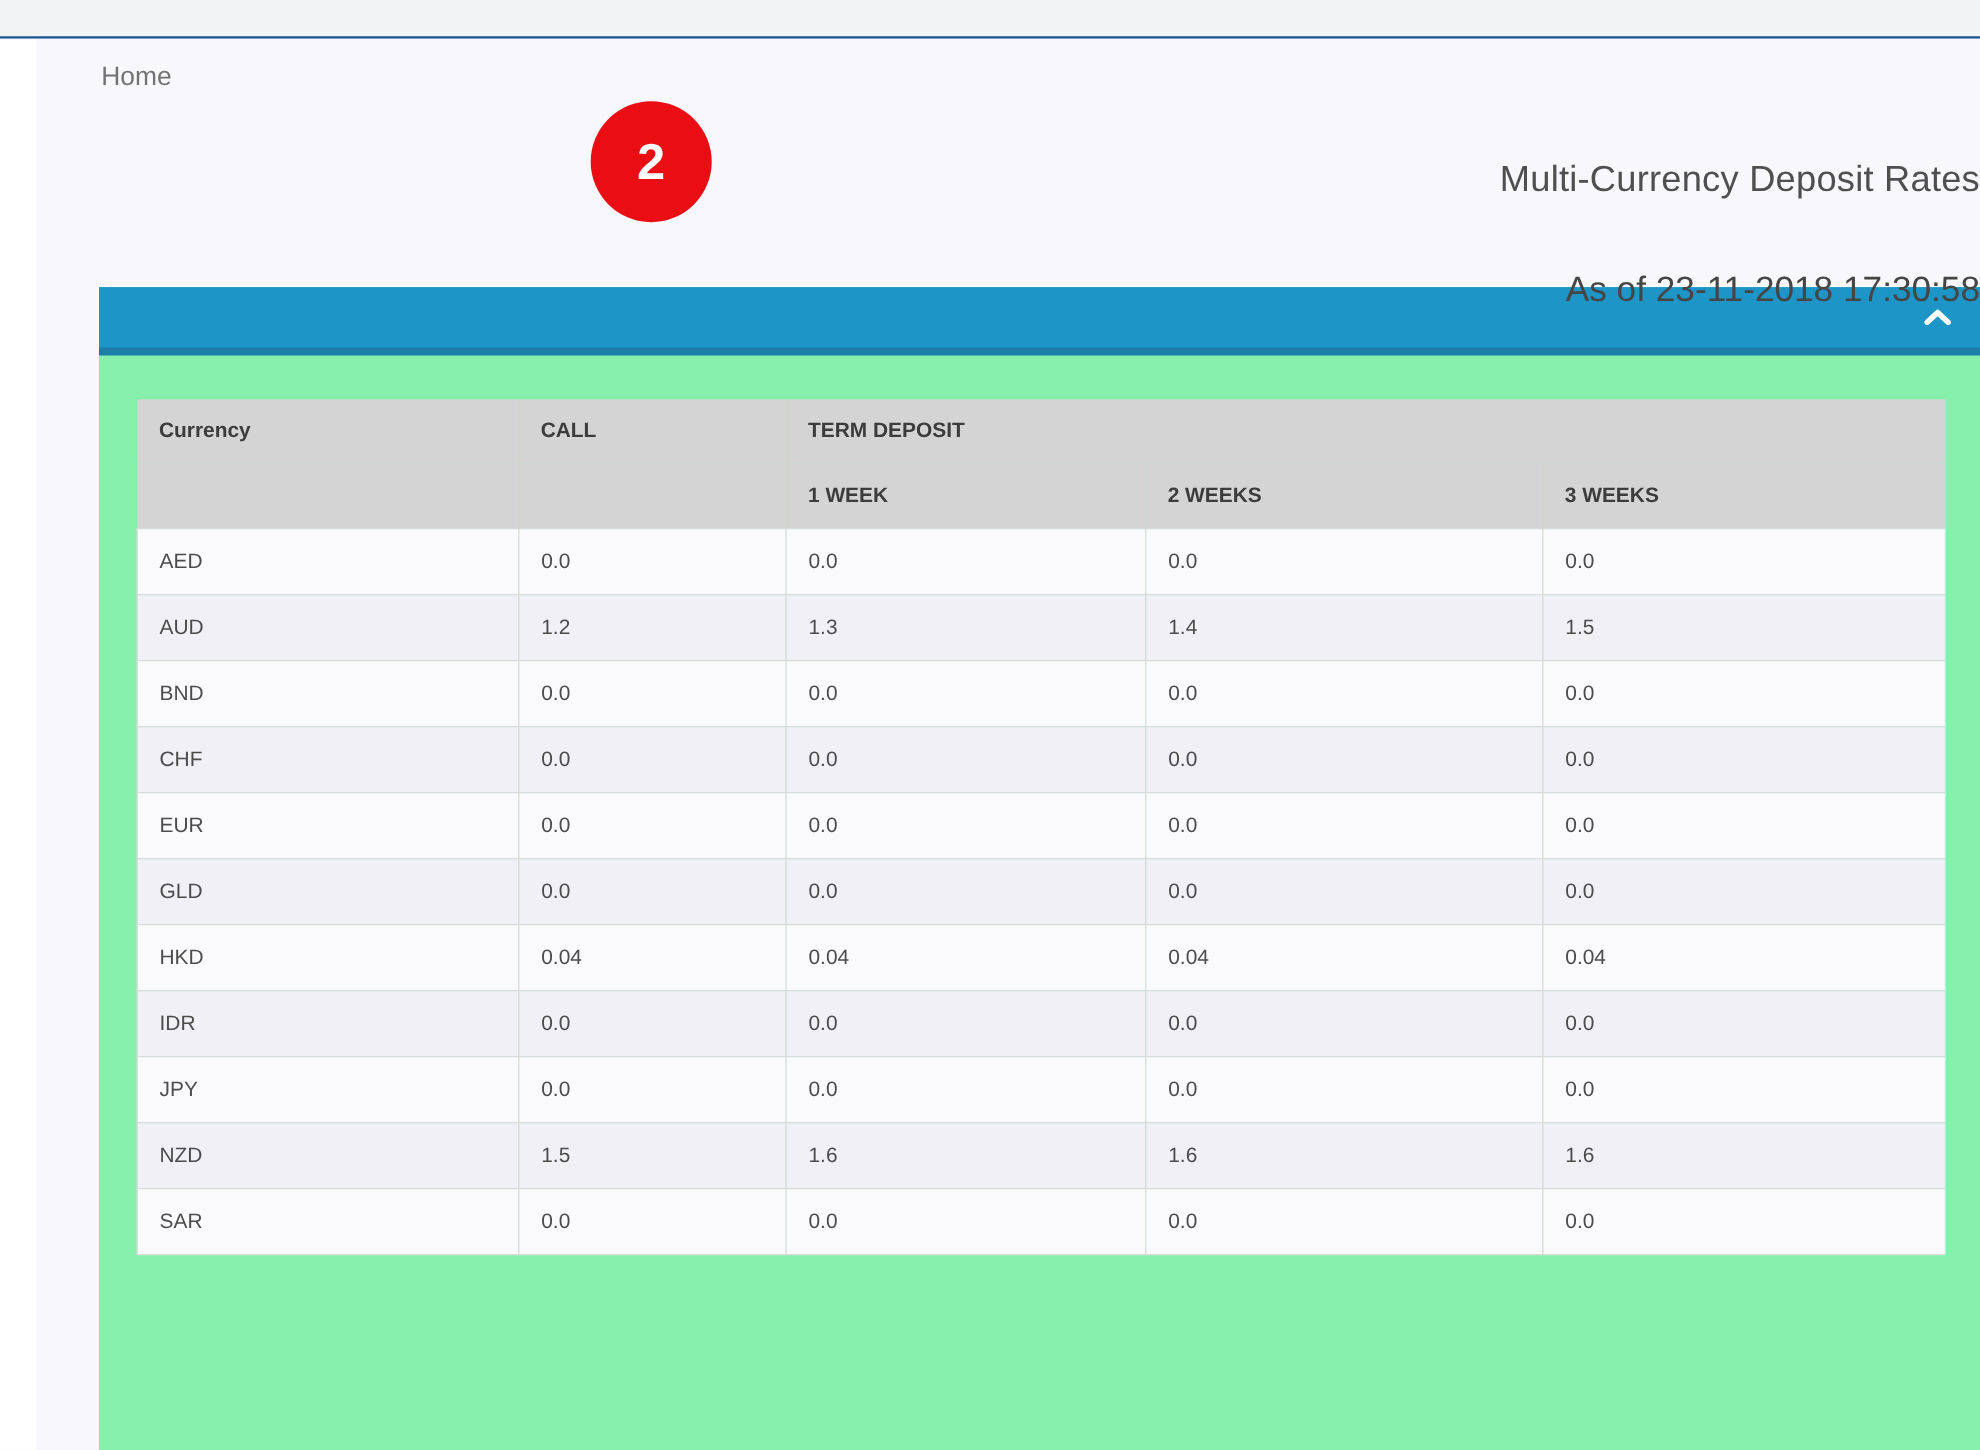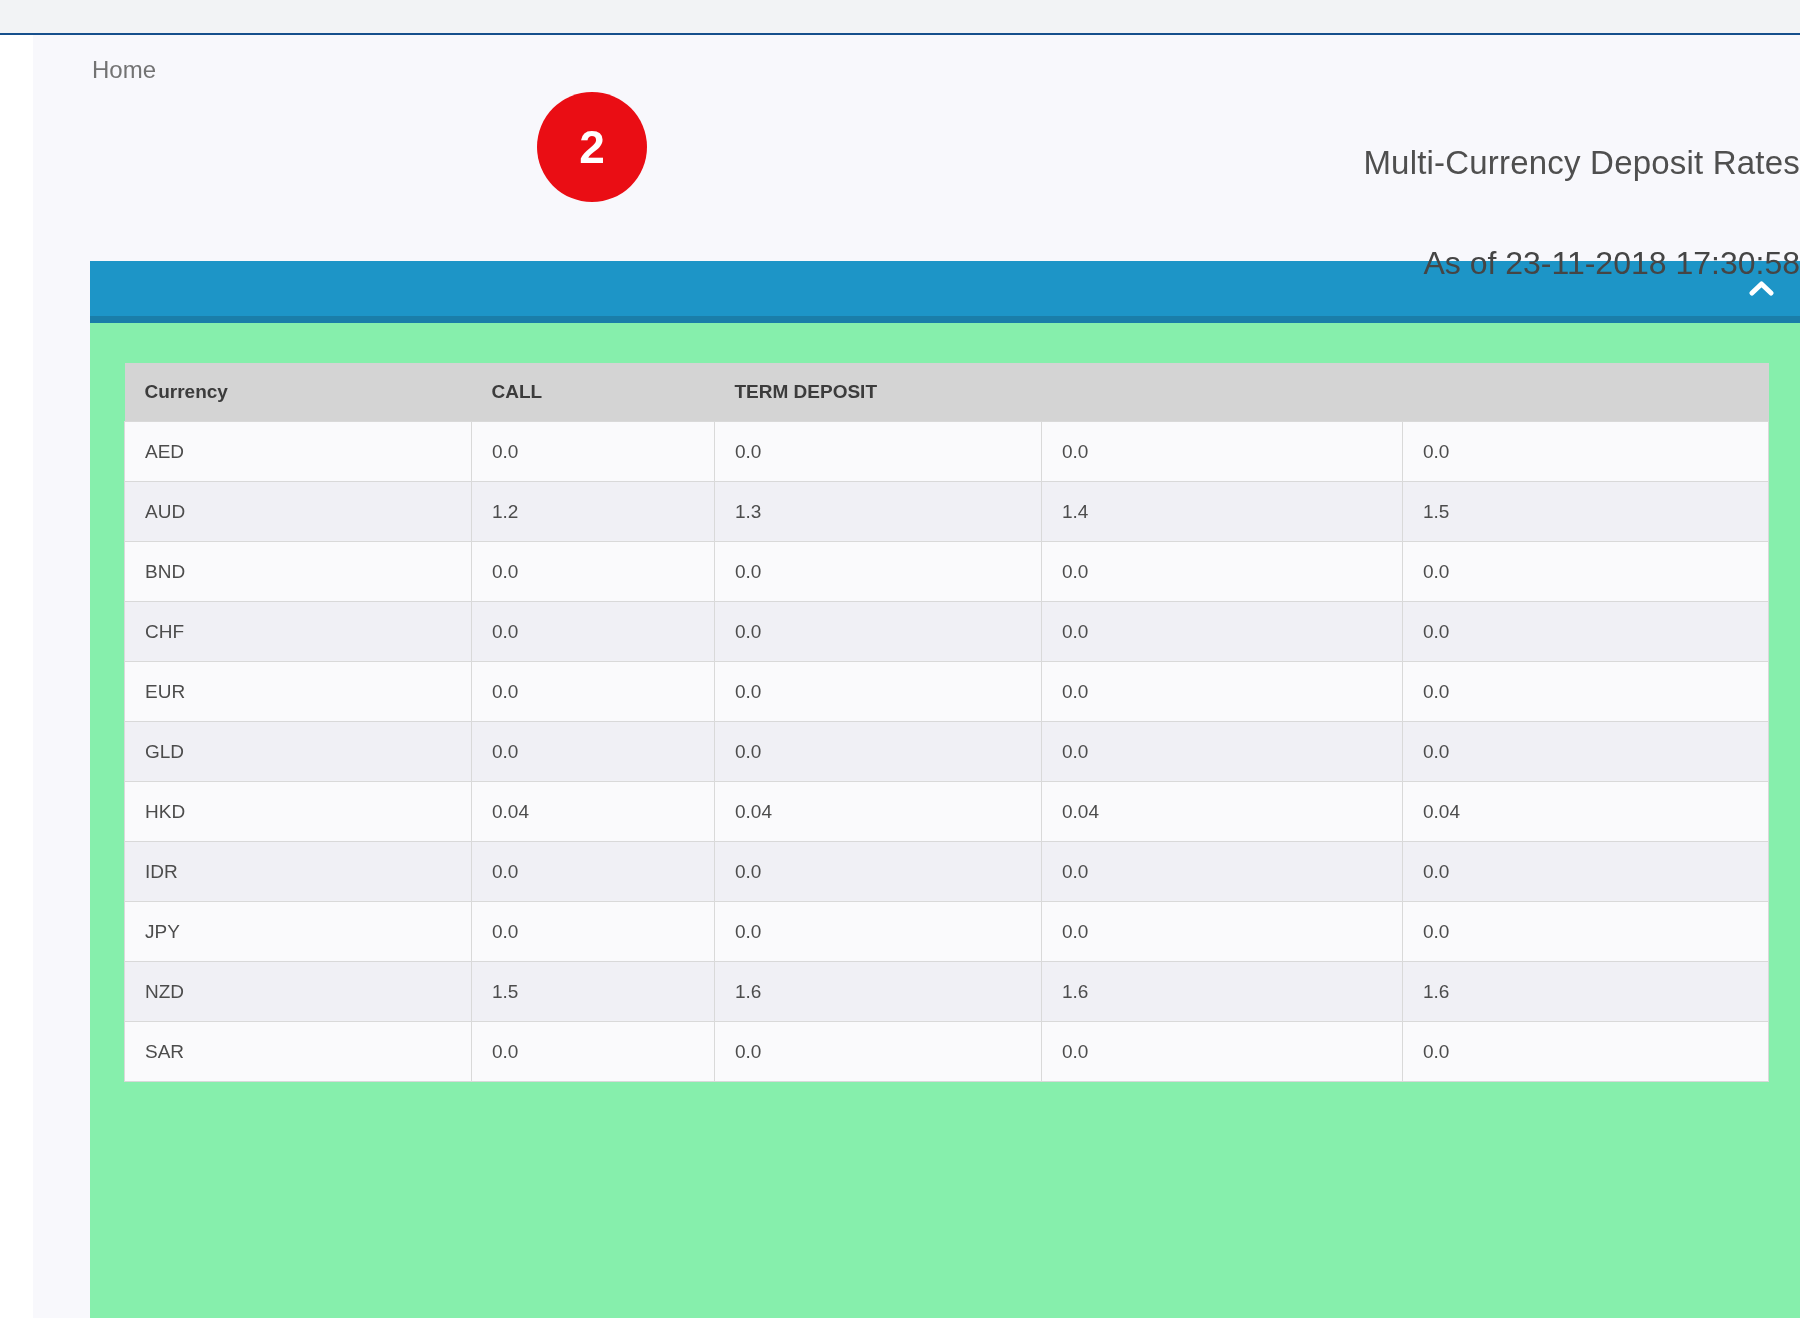--- a/index.html
+++ b/index.html
@@ -159,20 +159,27 @@
       <col style="width:327px">
       <col style="width:361px">
       <col style="width:366px">
     </colgroup>
     <thead>
       <tr class="h1">
         <th>Currency</th>
         <th>CALL</th>
         <th colspan="3">TERM DEPOSIT</th>
       </tr>
+      <tr class="h2">
+        <th></th>
+        <th></th>
+        <th>1 WEEK</th>
+        <th>2 WEEKS</th>
+        <th>3 WEEKS</th>
+      </tr>
     </thead>
     <tbody>
         <tr>
           <td>AED</td>
           <td>0.0</td>
           <td>0.0</td>
           <td>0.0</td>
           <td>0.0</td>
         </tr>
         <tr>

